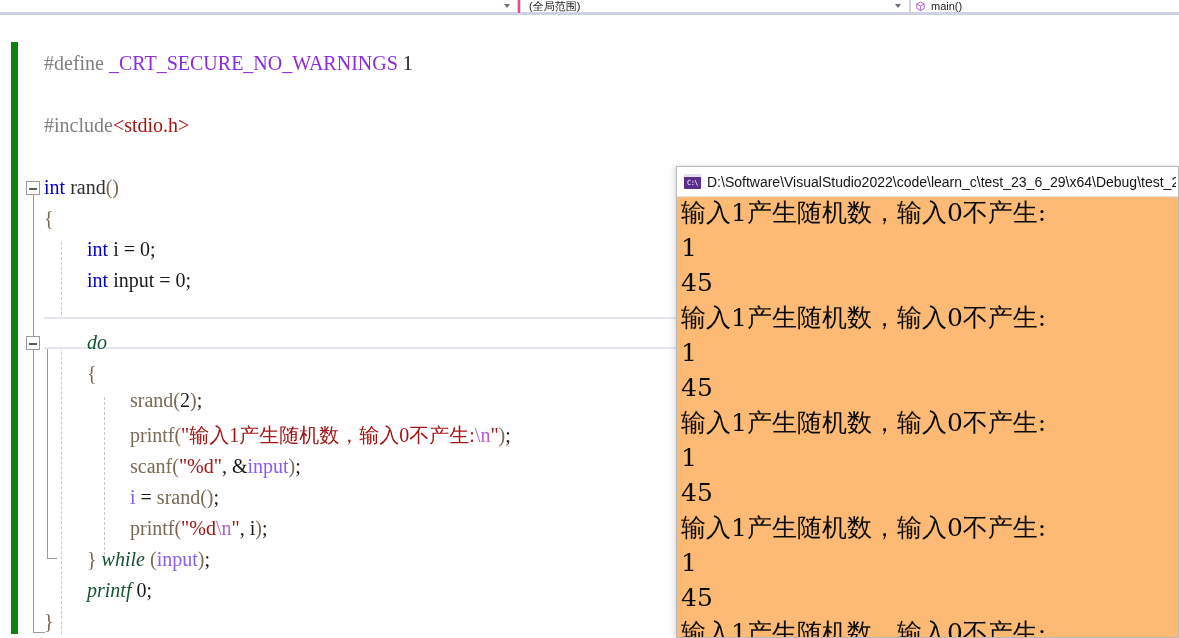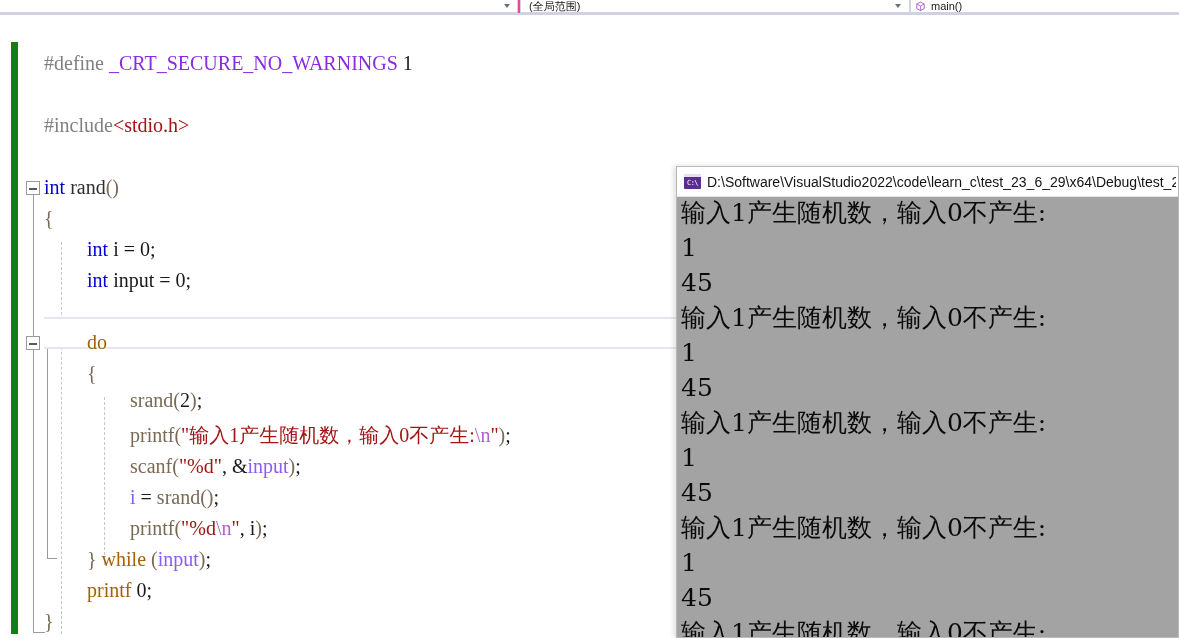--- a/index.html
+++ b/index.html
@@ -51,21 +51,21 @@
 
   
   .cline{position:absolute;left:0;white-space:pre;
          font-family:"Liberation Serif","DejaVu Serif",serif;
          font-size:20px;line-height:31px;color:#1a1a1a;}
   .tk-pre{color:#808080;}           
   .tk-macro{color:#8a2be2;}         
   .tk-num{color:#1a1a1a;}           
   .tk-hdr{color:#a31515;}           
   .tk-kw{color:#0000d0;}            
-  .tk-kw2{color:#a16207;}           
+  .tk-kw2{color:#14532d;font-style:italic;}           
   .tk-fn{color:#7a6a55;}            
   .tk-id{color:#8b5cf6;font-family:Liberation Serif, serif;}            
   .tk-pun{color:#7a6a55;}           
   .tk-op{color:#1a1a1a;}
   .tk-str{color:#a31515;}           
   .tk-esc{color:#b060d0;}           
   .tk-type{color:#2f2f2f;}
 
   
   .console{position:absolute;left:676px;top:166px;width:503px;height:472px;
@@ -75,21 +75,21 @@
              border-bottom:1px solid #e2e2e2;box-sizing:border-box;}
   .con-icon{position:absolute;left:7px;top:7px;width:17px;height:15px;background:#5b2d8e;
             border-radius:1px;}
   .con-icon::before{content:"";position:absolute;left:0;top:0;width:17px;height:3px;background:#ffffff;opacity:.85;}
   .con-icon-txt{position:absolute;left:1px;top:3px;width:15px;height:12px;color:#ffffff;
                 font-family:"DejaVu Sans Mono","Liberation Mono",monospace;font-size:7px;line-height:12px;
                 text-align:center;letter-spacing:-0.5px;}
   .con-title-text{position:absolute;left:30px;top:0;right:2px;height:30px;line-height:30px;
                   font-family:"Liberation Sans","DejaVu Sans",sans-serif;font-size:14px;color:#141414;
                   white-space:nowrap;overflow:hidden;}
-  .con-body{position:absolute;left:0;top:30px;right:0;bottom:0;background:#a3a3a3;overflow:hidden;}
+  .con-body{position:absolute;left:0;top:30px;right:0;bottom:0;background:#fdba74;overflow:hidden;}
   .con-edge{position:absolute;left:0;top:30px;width:2px;bottom:0;background:#8c8c8c;}
   .con-line{position:absolute;left:4px;white-space:pre;
             font-family:"DejaVu Serif","Liberation Serif",serif;
             font-size:25px;line-height:35px;color:#0a0a0a;}
 </style>
 </head>
 <body>
 
 <div id="root">
 

